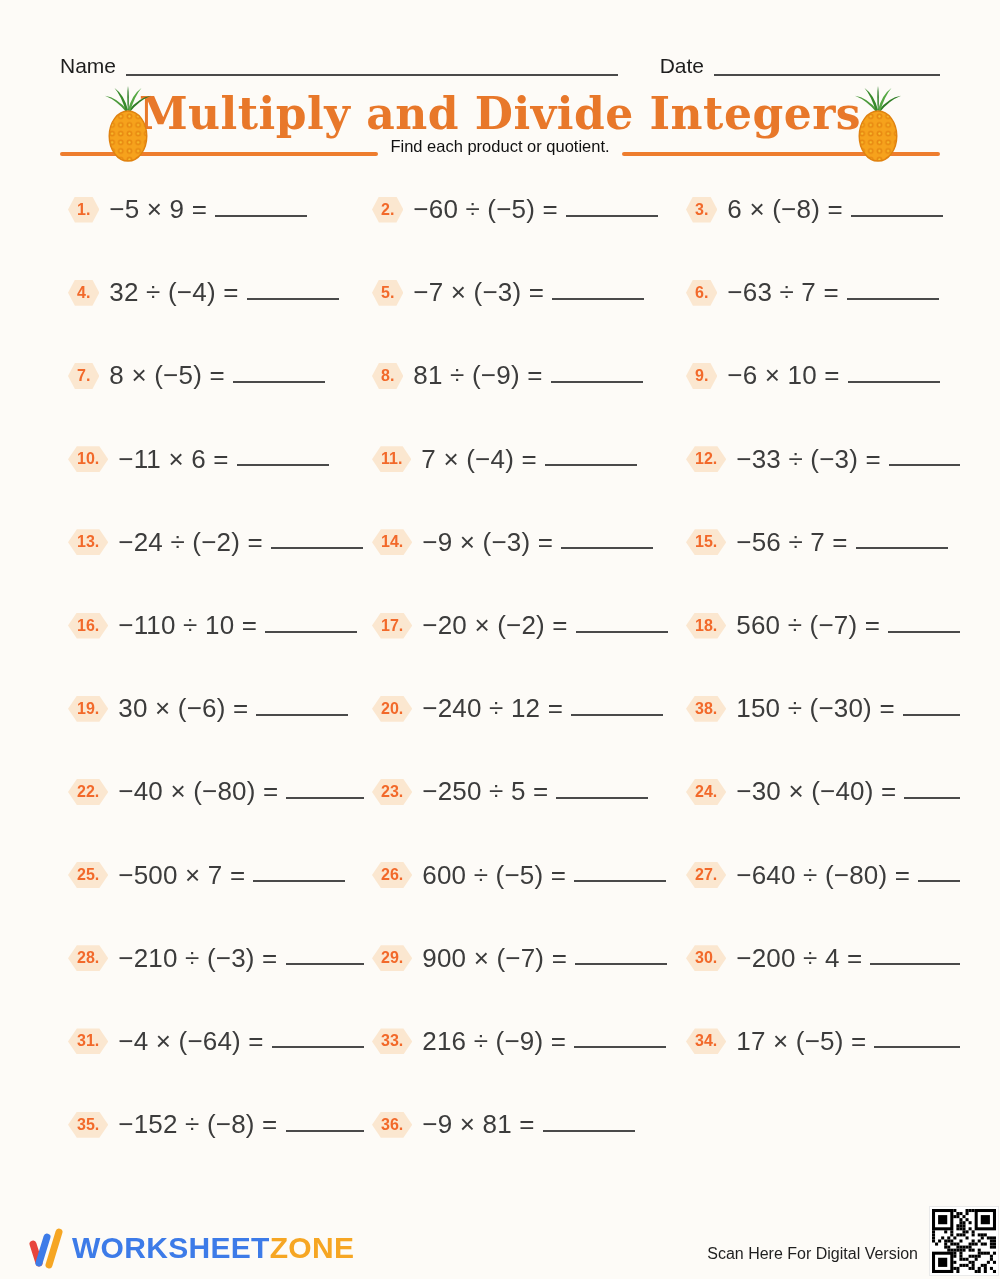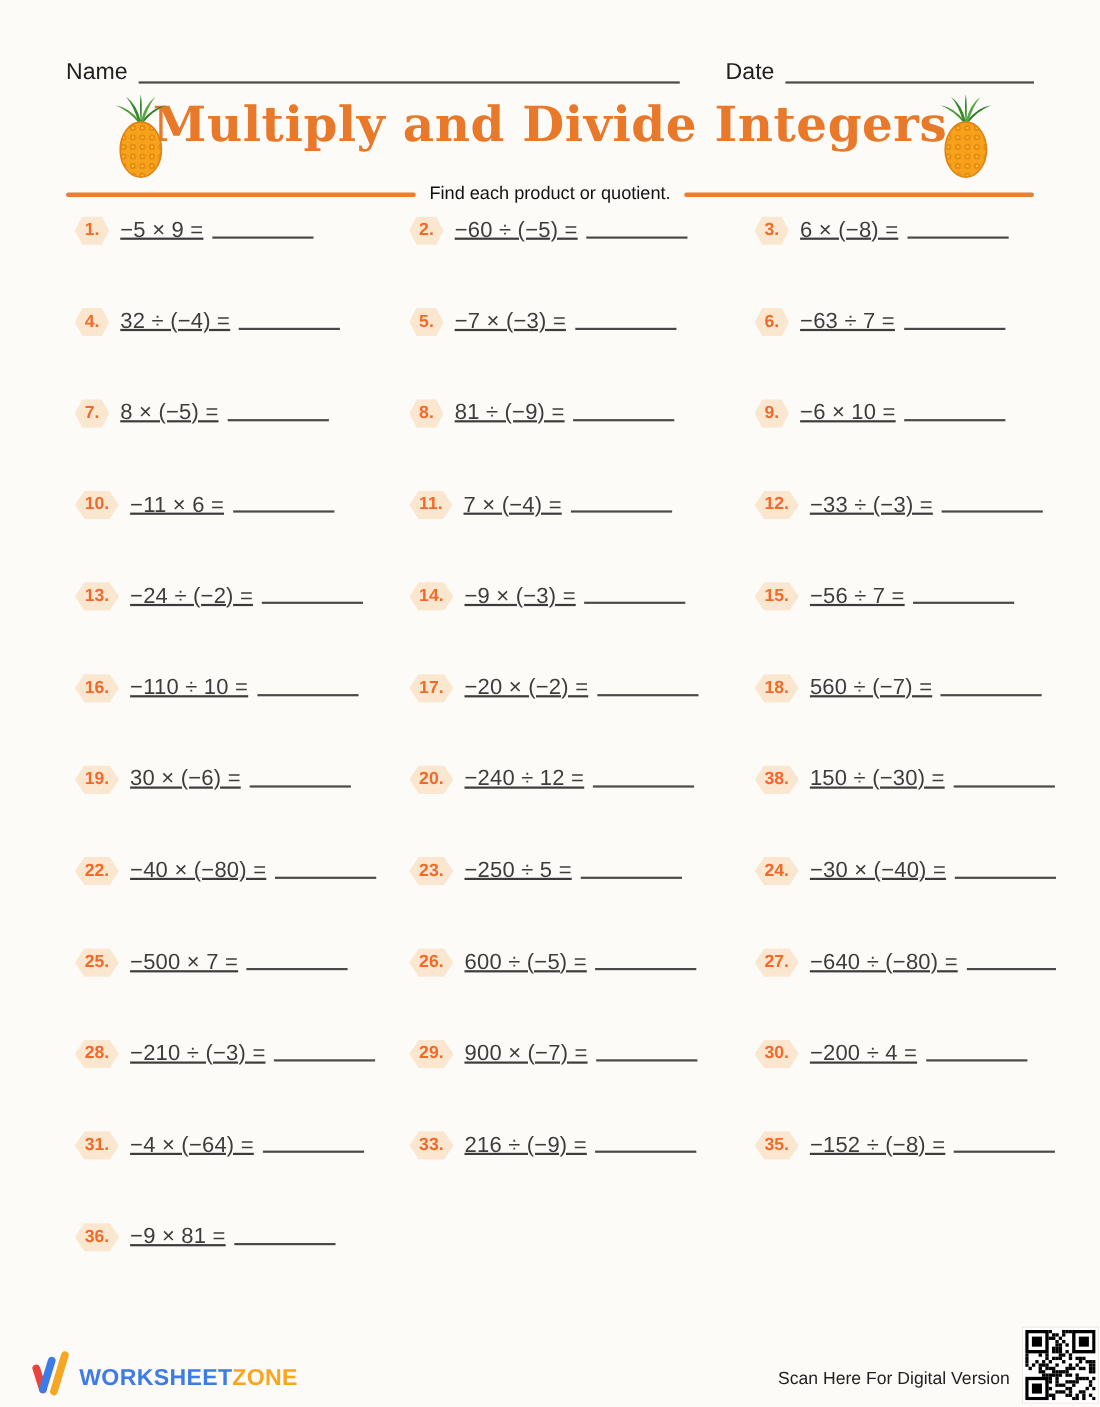--- a/index.html
+++ b/index.html
@@ -32,22 +32,22 @@
     font-weight: bold;
     font-size: 44px;
     color: #E8782A;
     letter-spacing: 0.5px;
   }
   .pineapple { position: absolute; top: 86px; width: 58px; height: 77px; z-index: 3; }
   .pineapple.left  { left: 99px; }
   .pineapple.right { left: 849px; }
 
   .divider-row {
-    position: absolute; top: 167px; left: 60px; right: 60px;
-    display: flex; align-items: center; z-index: 1;
+    position: absolute; top: 137px; left: 60px; right: 60px;
+    display: flex; align-items: flex-end; z-index: 1;
   }
   .divider-row .bar {
     flex: 1 1 auto; height: 4px; background: #EE7D2E; border-radius: 2px;
   }
   .divider-row .subtitle {
     margin: 0 12px; font-size: 16.5px; font-weight: 500; color: #111;
     white-space: nowrap;
   }
 
   
@@ -65,39 +65,38 @@
   .num-badge {
     display: inline-flex; align-items: center; justify-content: center;
     background: #FBE7D0;
     color: #F2692A;
     font-weight: bold; font-size: 16px;
     padding: 4px 9px;
     clip-path: polygon(22% 0%, 78% 0%, 100% 50%, 78% 100%, 22% 100%, 0% 50%);
   }
   .expr {
     margin-left: 10px;
-    font-size: 20px; color: #3C3C3C;
+    font-size: 26px; color: #3C3C3C;
     letter-spacing: 0.2px;
-    text-decoration: underline;
   }
   .answer-blank {
     display: inline-block;
     width: 92px; height: 14px;
     border-bottom: 2px solid #4A4A4A;
     margin-left: 8px;
   }
 
   
   .footer {
     position: absolute; left: 28px; right: 2px; bottom: 4px;
     display: flex; align-items: flex-end;
   }
   .brand-logo { display: flex; align-items: flex-end; margin-bottom: 6px; }
   .brand-mark { margin-right: 8px; }
-  .brand-text { font-size: 21px; font-weight: bold; letter-spacing: 0.3px; line-height: 1; margin-bottom: 6px;}
+  .brand-text { font-size: 30px; font-weight: bold; letter-spacing: 0.3px; line-height: 1; margin-bottom: 6px;}
   .brand-text .p1 { color: #3D7BE8; }
   .brand-text .p2 { color: #F6A623; }
   .footer-spacer { flex: 1 1 auto; }
   .scan-label {
     font-size: 16px; color: #1F1F1F; font-weight: 500;
     margin: 0 12px 12px 0; white-space: nowrap;
   }
   .qr-box {
     width: 68px; height: 68px; background: #FFFFFF;
     padding: 2px;
@@ -334,20 +333,25 @@
     <span class="answer-blank"></span>
   </div>
 
 
   <div class="problem-cell">
     <span class="num-badge">33.</span>
     <span class="expr">216 ÷ (−9) =</span>
     <span class="answer-blank"></span>
   </div>
 
+  <div class="problem-cell">
+    <span class="num-badge">34.</span>
+    <span class="expr">17 × (−5) =</span>
+    <span class="answer-blank"></span>
+  </div>
 
   <div class="problem-cell">
     <span class="num-badge">35.</span>
     <span class="expr">−152 ÷ (−8) =</span>
     <span class="answer-blank"></span>
   </div>
 
   <div class="problem-cell">
     <span class="num-badge">36.</span>
     <span class="expr">−9 × 81 =</span>

